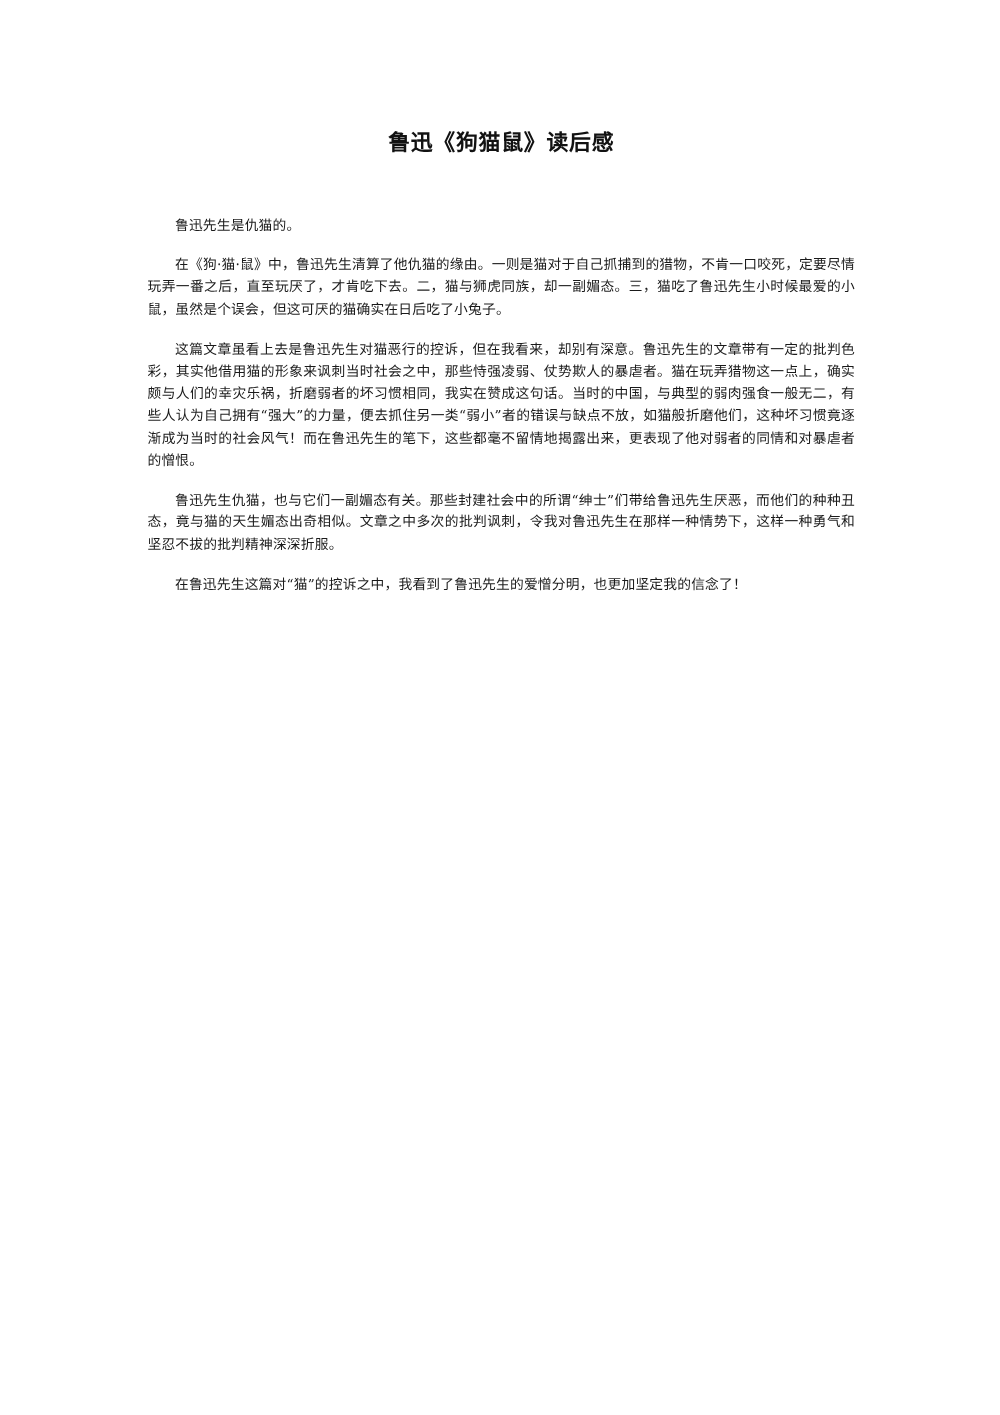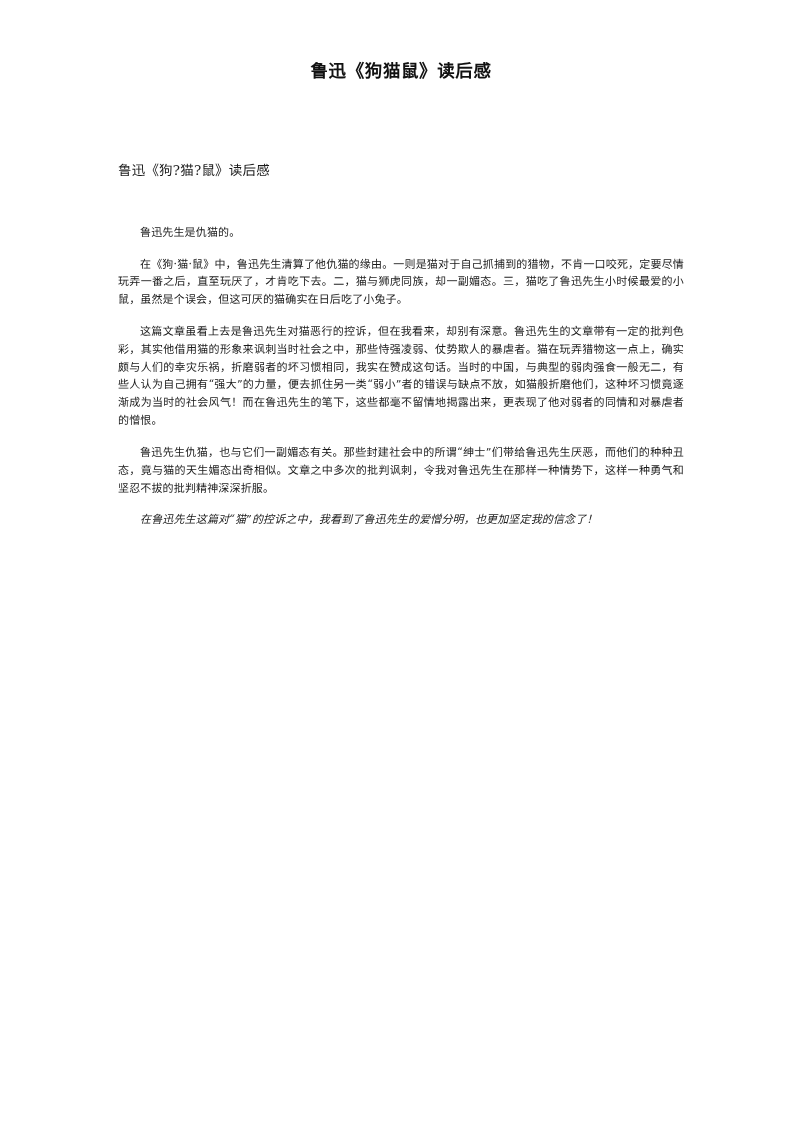--- a/index.html
+++ b/index.html
@@ -26,21 +26,21 @@
     top: 0;
     width: 566px;
   }
   .doc-title {
     text-align: center;
     font-size: 17.5px;
     font-weight: bold;
     letter-spacing: 0.6px;
     line-height: 1.4;
     margin: 0;
-    padding-top: 59px;
+    padding-top: 103px;
     color: #121212;
   }
   .subtitle-line {
     font-size: 13.5px;
     line-height: 1.5;
     margin: 0;
     padding-top: 76px;
     letter-spacing: 0.2px;
     color: #1a1a1a;
     text-align: left;
@@ -54,33 +54,31 @@
     margin: 0 0 14px 0;
     text-indent: 2em;
     text-align: justify;
     text-justify: inter-ideograph;
     letter-spacing: 0.15px;
     color: #1a1a1a;
     word-break: break-all;
   }
   p.para:last-child {
     margin-bottom: 5px;
-    font-style: italic;
   }
   .para-gap-1 { margin-bottom: 15px; }
 </style>
 </head>
 <body>
 
 <div class="page">
   <div class="doc-body">
 
     <h1 class="doc-title">鲁迅《狗猫鼠》读后感</h1>
 
-    <div class="subtitle-line">鲁迅《狗?猫?鼠》读后感</div>
 
     <div class="para-block">
       <p class="para para-gap-1">鲁迅先生是仇猫的。</p>
       <p class="para">在《狗·猫·鼠》中，鲁迅先生清算了他仇猫的缘由。一则是猫对于自己抓捕到的猎物，不肯一口咬死，定要尽情玩弄一番之后，直至玩厌了，才肯吃下去。二，猫与狮虎同族，却一副媚态。三，猫吃了鲁迅先生小时候最爱的小鼠，虽然是个误会，但这可厌的猫确实在日后吃了小兔子。</p>
       <p class="para">这篇文章虽看上去是鲁迅先生对猫恶行的控诉，但在我看来，却别有深意。鲁迅先生的文章带有一定的批判色彩，其实他借用猫的形象来讽刺当时社会之中，那些恃强凌弱、仗势欺人的暴虐者。猫在玩弄猎物这一点上，确实颇与人们的幸灾乐祸，折磨弱者的坏习惯相同，我实在赞成这句话。当时的中国，与典型的弱肉强食一般无二，有些人认为自己拥有“强大”的力量，便去抓住另一类“弱小”者的错误与缺点不放，如猫般折磨他们，这种坏习惯竟逐渐成为当时的社会风气！而在鲁迅先生的笔下，这些都毫不留情地揭露出来，更表现了他对弱者的同情和对暴虐者的憎恨。</p>
       <p class="para">鲁迅先生仇猫，也与它们一副媚态有关。那些封建社会中的所谓“绅士”们带给鲁迅先生厌恶，而他们的种种丑态，竟与猫的天生媚态出奇相似。文章之中多次的批判讽刺，令我对鲁迅先生在那样一种情势下，这样一种勇气和坚忍不拔的批判精神深深折服。</p>
       <p class="para">在鲁迅先生这篇对“猫”的控诉之中，我看到了鲁迅先生的爱憎分明，也更加坚定我的信念了！</p>
     </div>
 
   </div>

